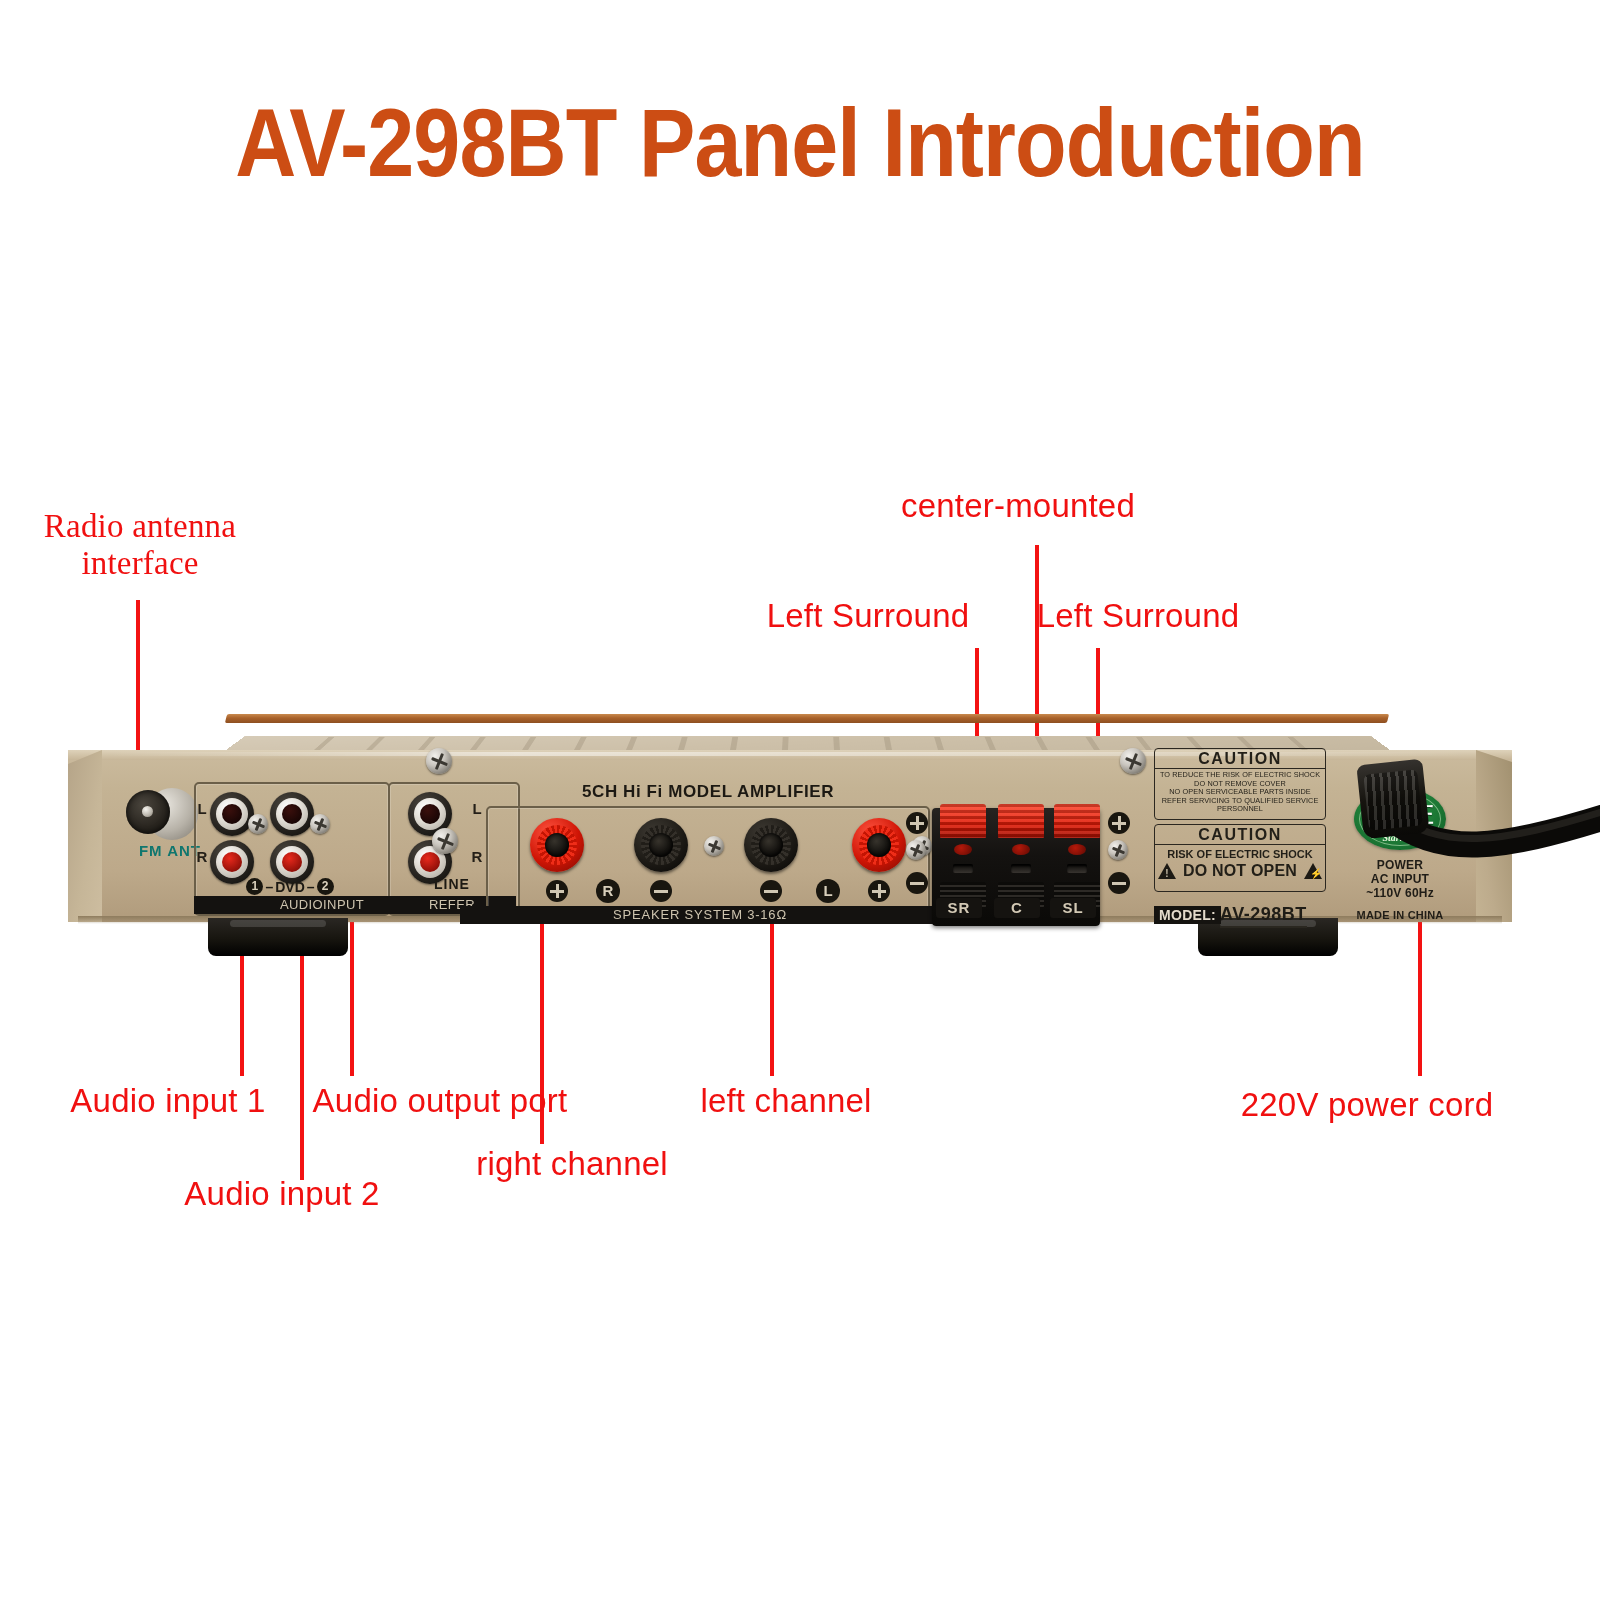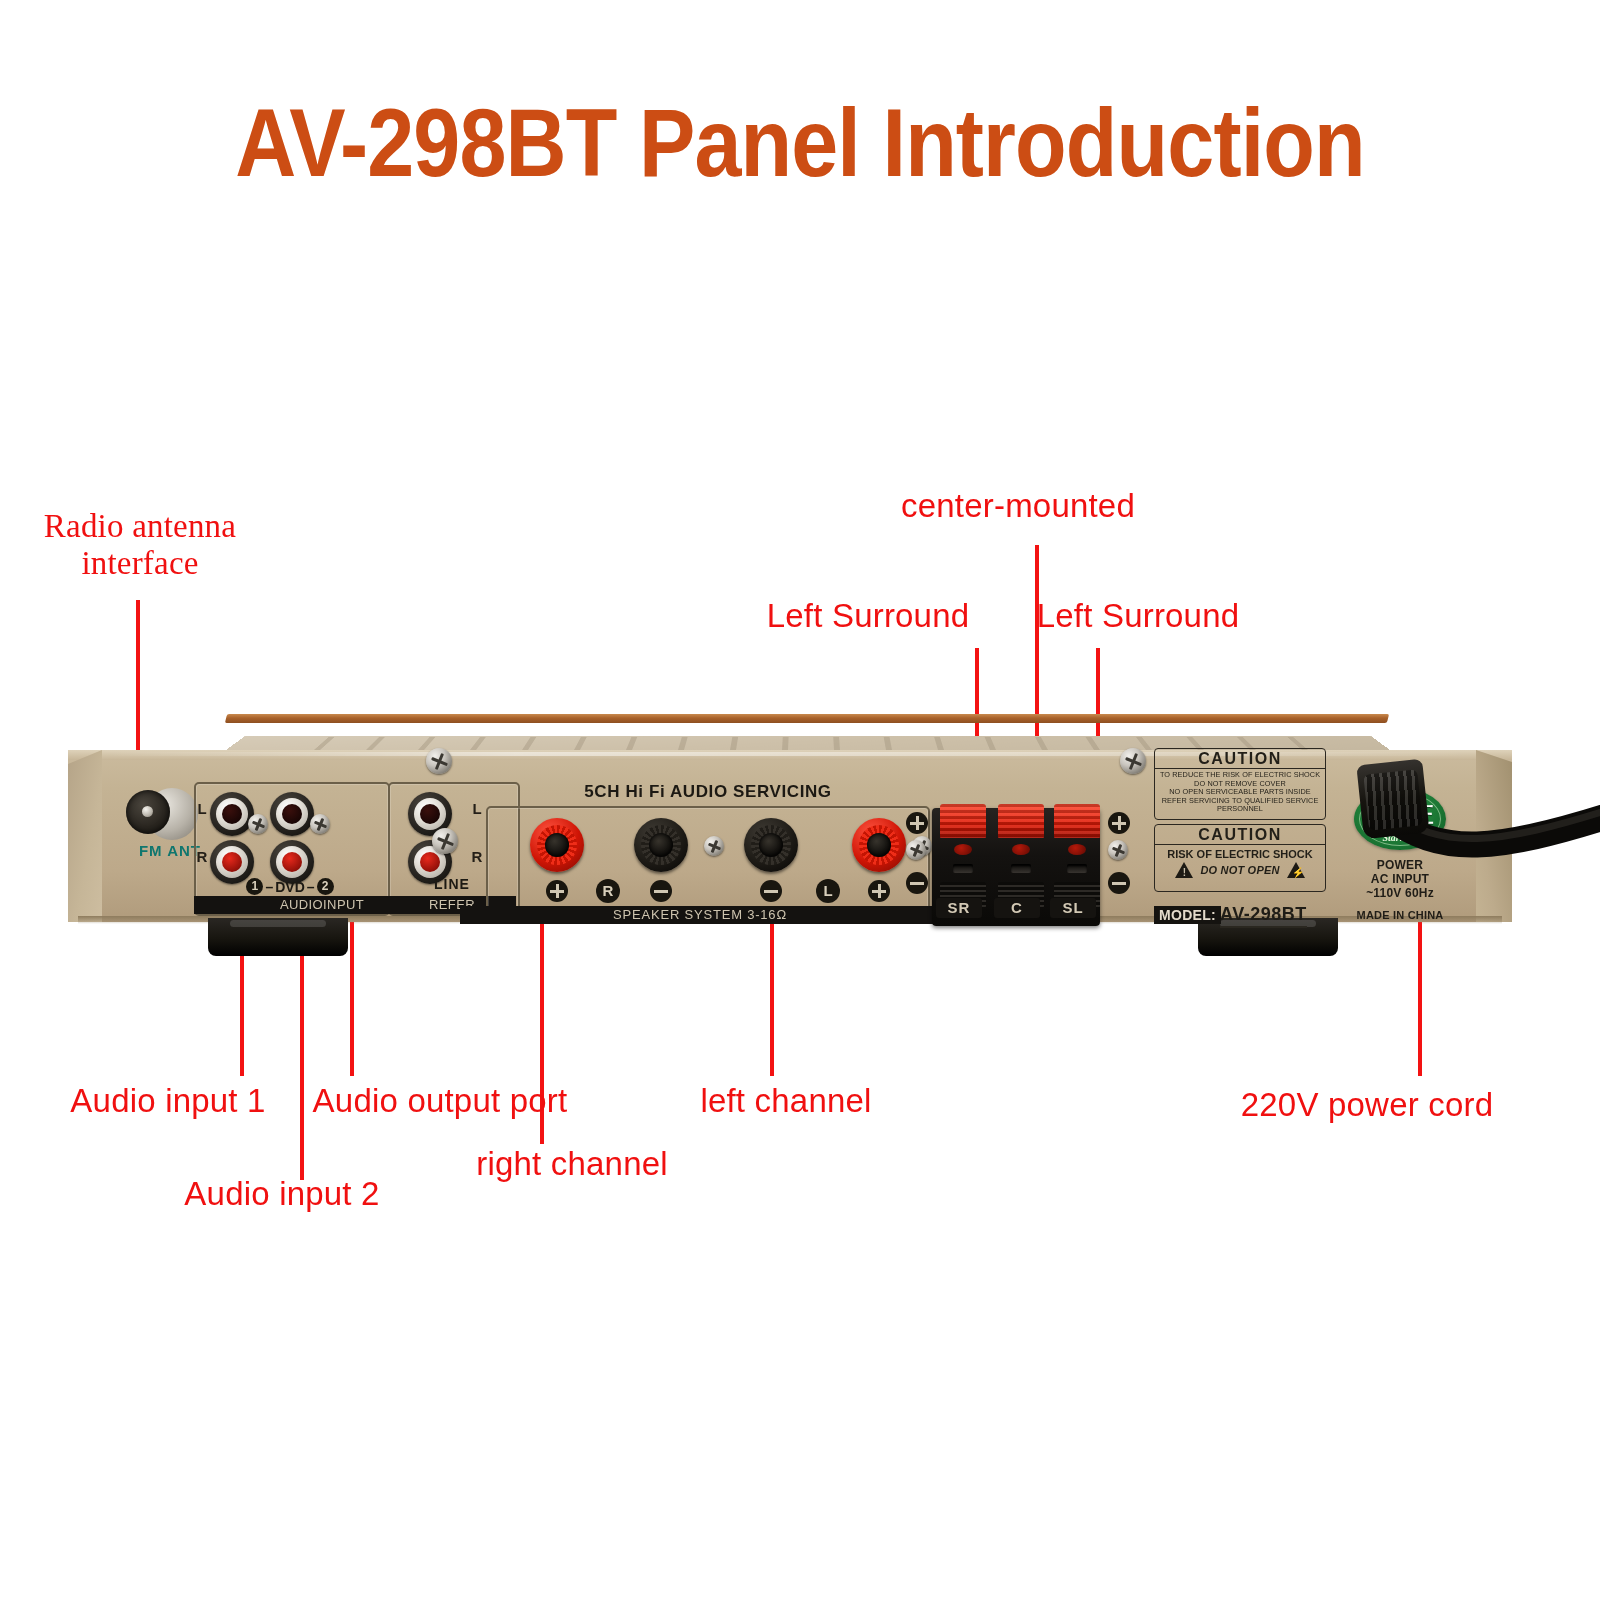--- a/index.html
+++ b/index.html
@@ -236,21 +236,21 @@
   }
   .cautitle{font-size:16px;font-weight:bold;letter-spacing:1.5px;border-bottom:1.3px solid #2b2720;line-height:19px;}
   .cautxt{font-size:7.3px;line-height:8.6px;padding:2px 3px 2px;letter-spacing:.1px;}
   .cau2line{font-size:11px;font-weight:600;line-height:13px;padding-top:3px;}
   .cau2row{display:flex;align-items:center;justify-content:center;gap:7px;padding:1px 0 3px;}
   .tri{
     width:0;height:0;border-left:9px solid transparent;border-right:9px solid transparent;
     border-bottom:16px solid #1d1a14;position:relative;
   }
   .tri span{position:absolute;left:-3px;top:5px;width:6px;color:#c7bda8;font-size:10px;font-weight:bold;text-align:center;}
-  .cau2txt{font-size:11px;font-weight:600;letter-spacing:.2px;font-style:italic;}
+  .cau2txt{font-size:16px;font-weight:600;letter-spacing:.2px;}
 
   
   .modelinv{
     position:absolute;background:#151310;color:#e3dacb;
     font-size:14px;font-weight:bold;letter-spacing:.3px;padding:1px 5px;
     font-family:"Liberation Sans",sans-serif;
   }
   .modelval{
     position:absolute;color:#1f1c16;font-size:18px;font-weight:bold;letter-spacing:.5px;
     font-family:"Liberation Sans",sans-serif;
@@ -414,21 +414,21 @@
     <div style="position:absolute;left:398px;top:100px;width:22px;text-align:center;color:#241f18;font-size:15px;font-weight:bold;font-family:'Liberation Sans',sans-serif;">L</div>
     <div style="position:absolute;left:398px;top:148px;width:22px;text-align:center;color:#241f18;font-size:15px;font-weight:bold;font-family:'Liberation Sans',sans-serif;">R</div>
 
     <div style="position:absolute;left:320px;top:176px;width:128px;text-align:center;color:#1c1913;font-size:14px;font-weight:bold;letter-spacing:1px;font-family:'Liberation Sans',sans-serif;">LINE</div>
 
     <div class="strip" style="left:320px;top:196px;width:128px;height:18px;line-height:18px;">REFER</div>
 
     <div class="screw" style="left:358px;top:48px;"></div>
     <div class="screw" style="left:364px;top:128px;"></div>
 
-    <div style="position:absolute;left:430px;top:82px;width:420px;text-align:center;color:#1c1913;font-size:17px;font-weight:bold;letter-spacing:.6px;font-family:'Liberation Sans',sans-serif;">5CH Hi Fi AUDIO SERVICING</div>
+    <div style="position:absolute;left:430px;top:82px;width:420px;text-align:center;color:#1c1913;font-size:17px;font-weight:bold;letter-spacing:.6px;font-family:'Liberation Sans',sans-serif;">5CH Hi Fi MODEL AMPLIFIER</div>
 
     <div class="recess" style="left:418px;top:106px;width:440px;height:108px;"></div>
 
     <div class="post red" style="left:462px;top:118px;">
         <i></i>
         <b></b>
       </div>
     <div class="post" style="left:566px;top:118px;">
         <i></i>
         <b></b>

